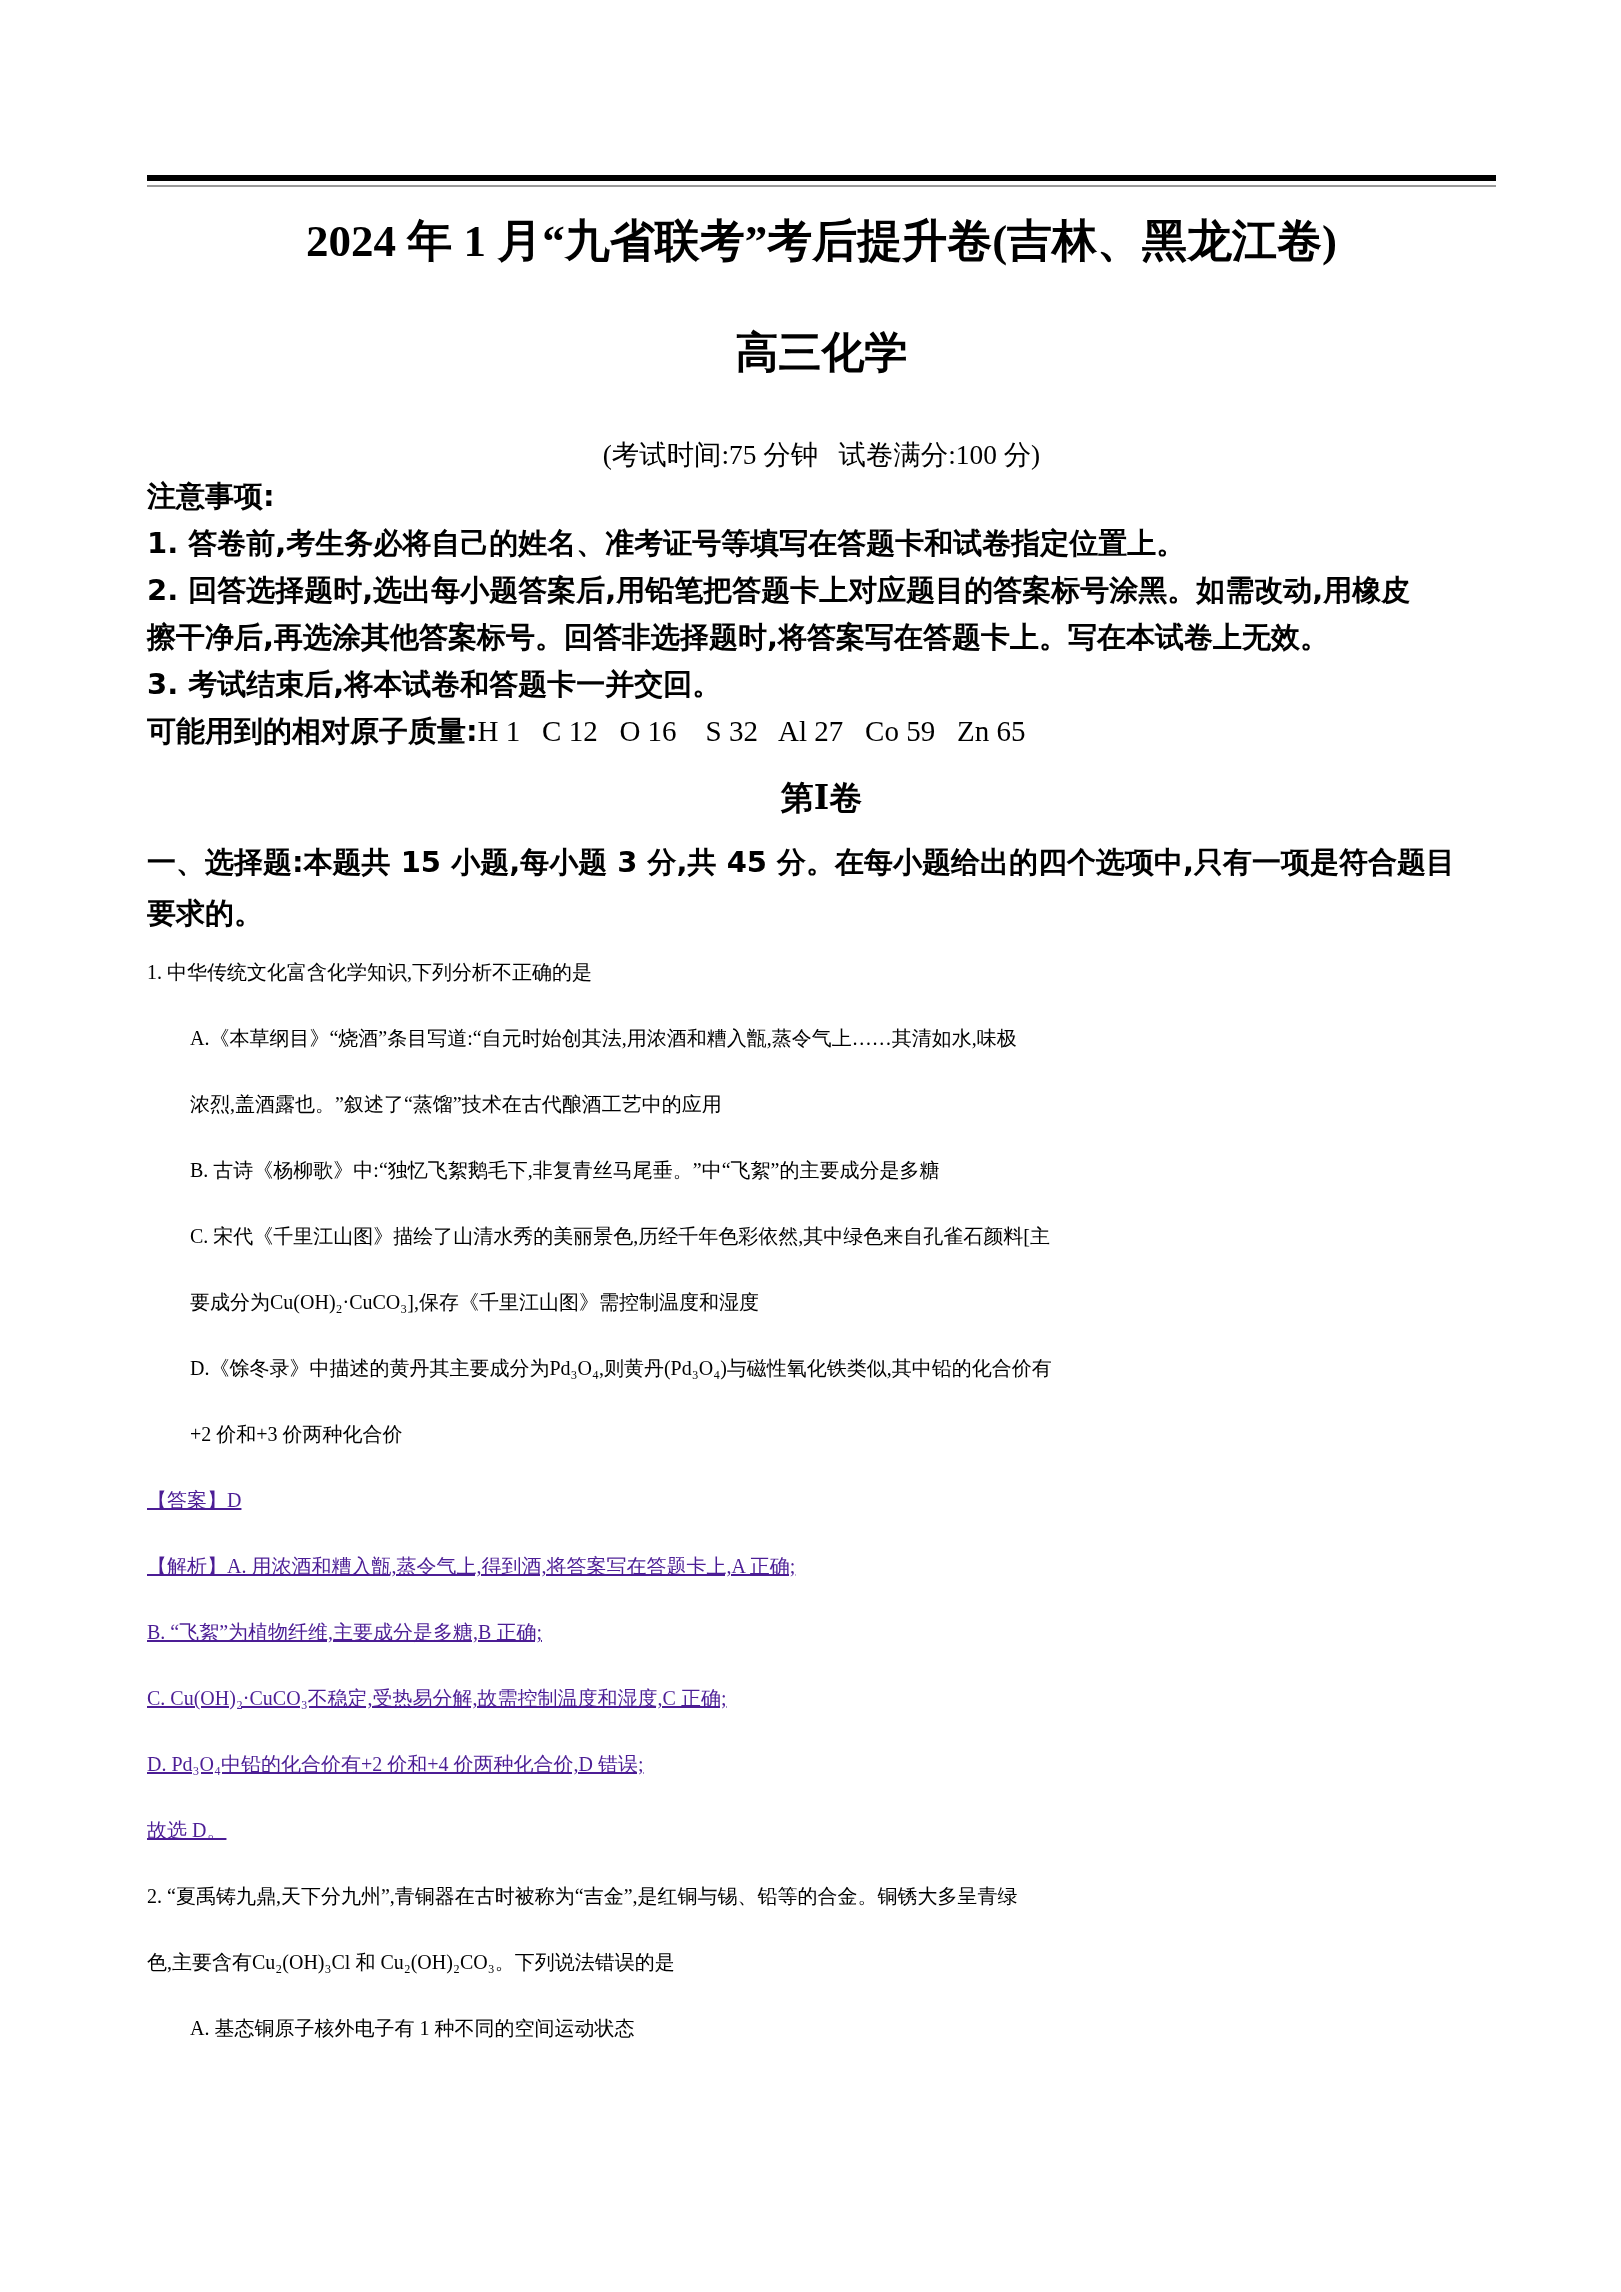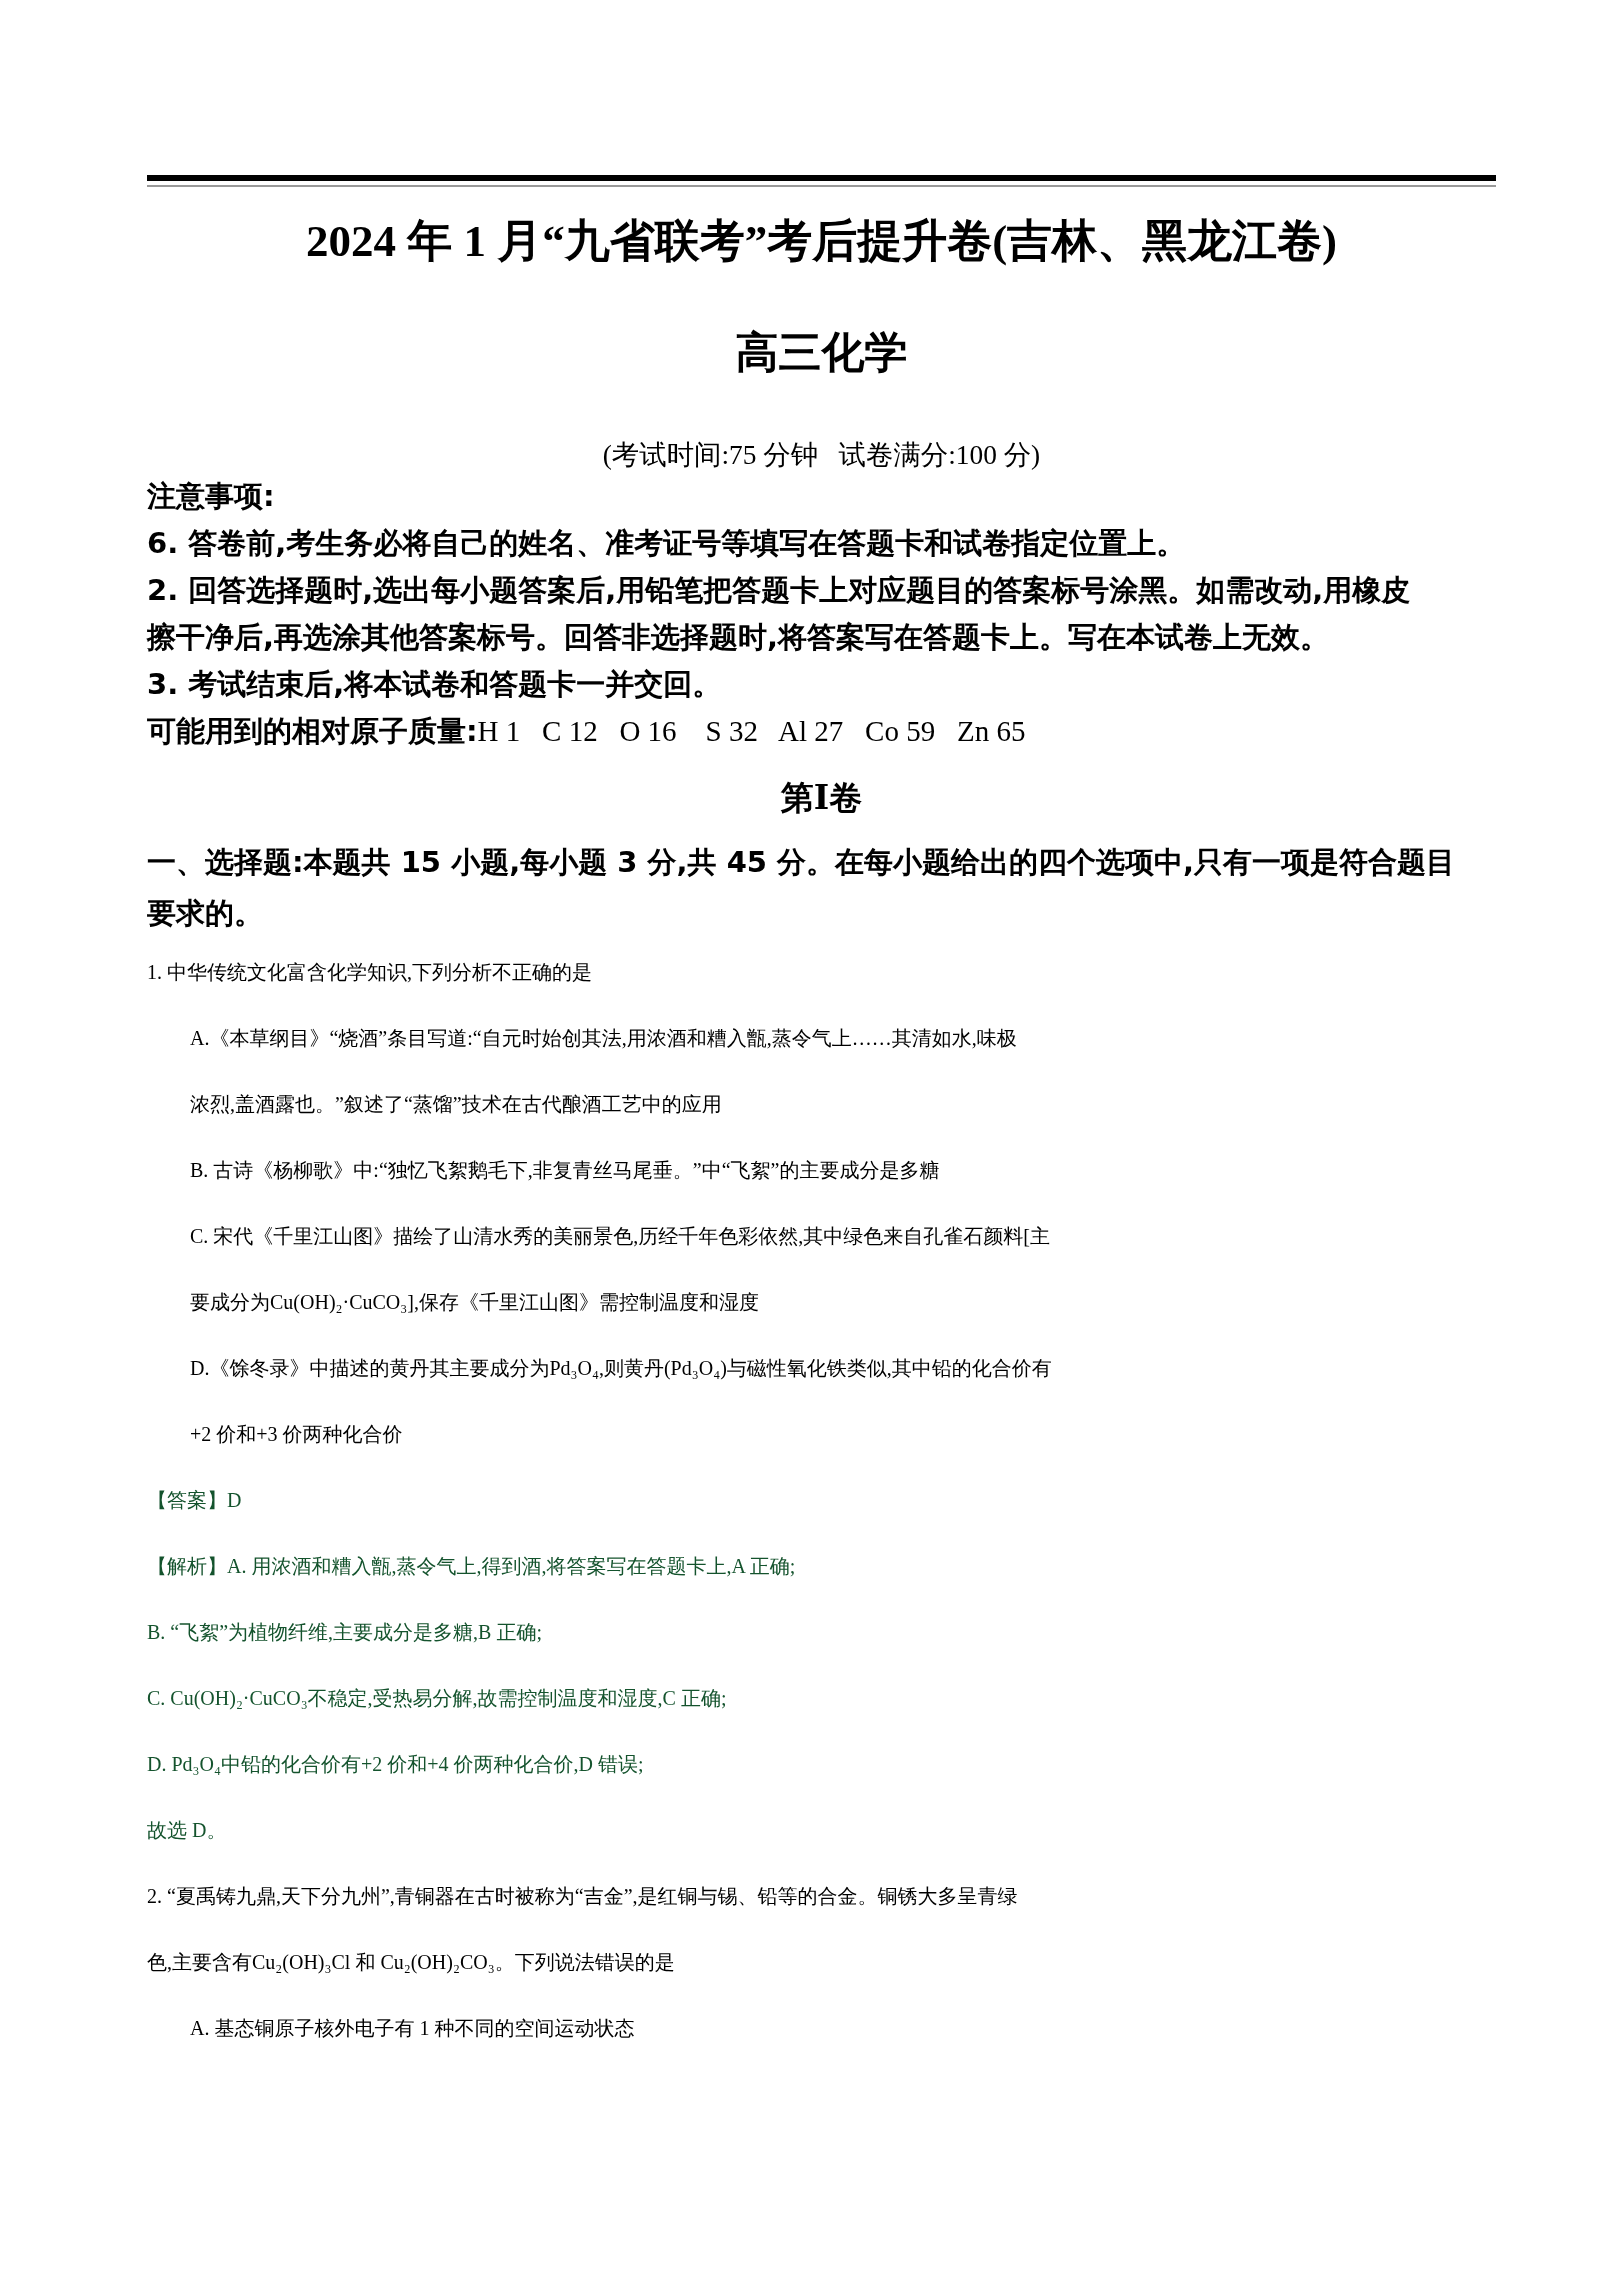--- a/index.html
+++ b/index.html
@@ -72,39 +72,39 @@
     white-space: pre-wrap;
   }
   .instr-first { margin-top: 17.6px; }
   .qa { margin-top: 0; }
   .q-line {
     font-size: 20px;
     line-height: 66px;
     white-space: pre-wrap;
   }
   .opt { padding-left: 43px; }
-  .red { color: #14532d; }
+  .red { color: #4c1d95; text-decoration: underline; }
 </style>
 </head>
 <body>
 
 <div class="page">
   <div class="content">
 
     <div class="top-rule"></div>
 
     <h1 class="title">2024 年 1 月“九省联考”考后提升卷(吉林、黑龙江卷)</h1>
 
     <h2 class="subtitle">高三化学</h2>
 
     <div class="exam-info">(考试时间:75 分钟   试卷满分:100 分)</div>
 
     <div class="notices">
       <div class="notice-line bold-hei">注意事项:</div>
-      <div class="notice-line bold-hei">6. 答卷前,考生务必将自己的姓名、准考证号等填写在答题卡和试卷指定位置上。</div>
+      <div class="notice-line bold-hei">1. 答卷前,考生务必将自己的姓名、准考证号等填写在答题卡和试卷指定位置上。</div>
       <div class="notice-line bold-hei">2. 回答选择题时,选出每小题答案后,用铅笔把答题卡上对应题目的答案标号涂黑。如需改动,用橡皮</div>
       <div class="notice-line bold-hei">擦干净后,再选涂其他答案标号。回答非选择题时,将答案写在答题卡上。写在本试卷上无效。</div>
       <div class="notice-line bold-hei">3. 考试结束后,将本试卷和答题卡一并交回。</div>
       <div class="notice-line"><span class="bold-hei">可能用到的相对原子质量:</span><span class="bold-serif">H 1   C 12   O 16    S 32   Al 27   Co 59   Zn 65</span></div>
     </div>
 
     <div class="volume-title">第Ⅰ卷</div>
 
     <div class="instr bold-hei instr-first">一、选择题:本题共 15 小题,每小题 3 分,共 45 分。在每小题给出的四个选项中,只有一项是符合题目</div>
     <div class="instr bold-hei">要求的。</div>

